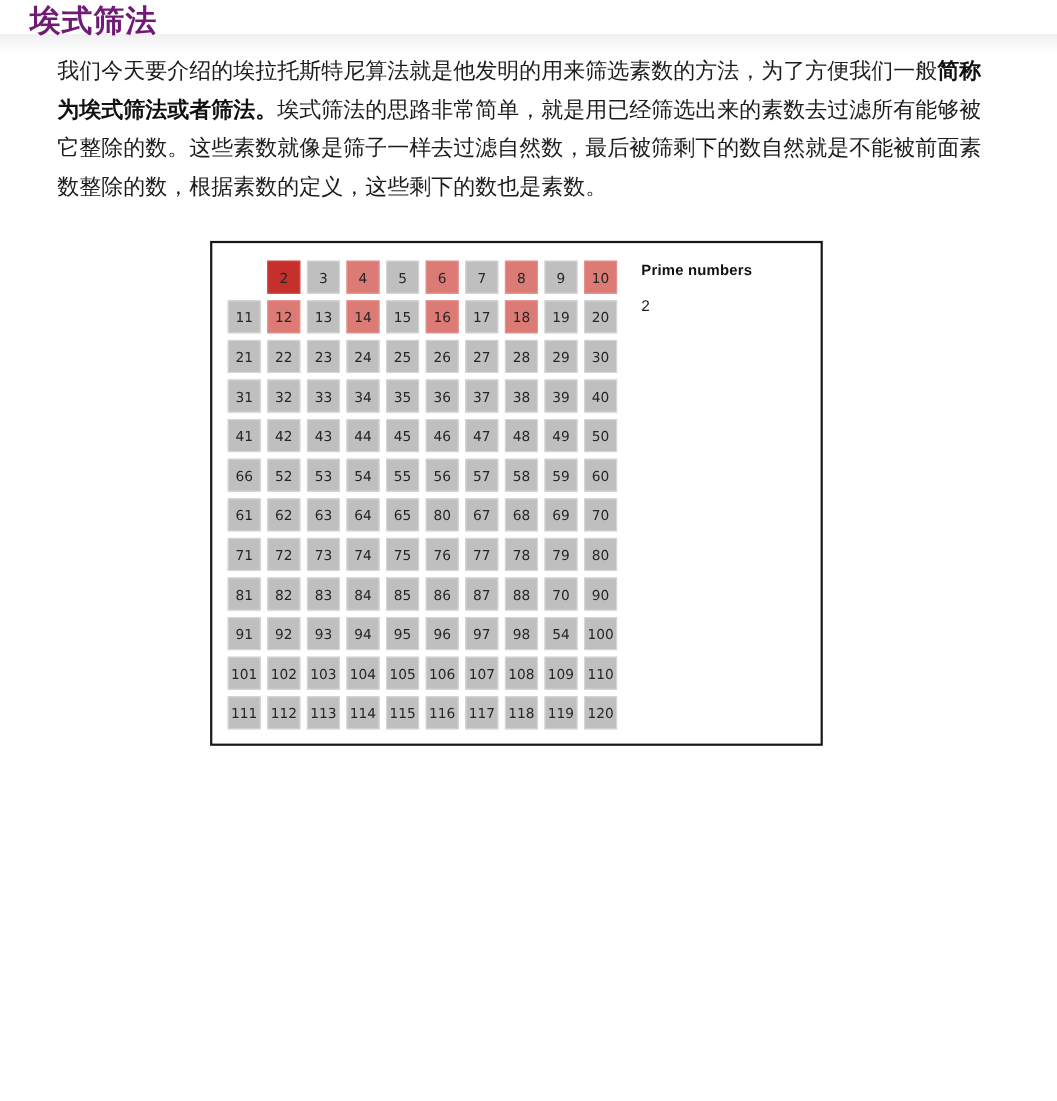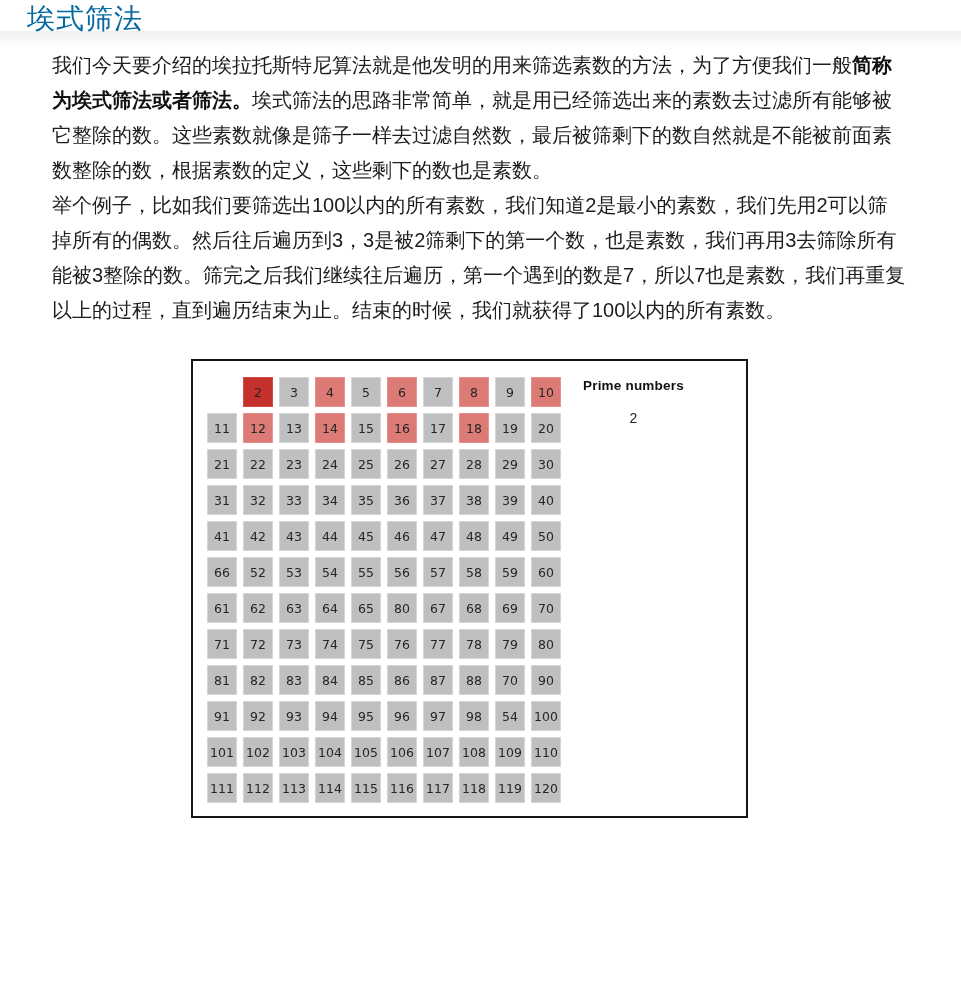--- a/index.html
+++ b/index.html
@@ -12,22 +12,22 @@
     height: 1001px;
     overflow: hidden;
     font-family: "Liberation Sans", "DejaVu Sans", sans-serif;
   }
   
   .page-title {
     margin: 0;
     padding: 6px 0 0 27px;
     font-size: 28px;
     line-height: 25px;
-    font-weight: 400;
-    color: #0369a1;
+    font-weight: 700;
+    color: #701a75;
     letter-spacing: 1px;
   }
   .header-band {
     height: 17px;
     background: linear-gradient(to bottom, #f0f0f0, #ffffff);
   }
   
   .content {
     padding: 0 54px 0 52px;
     font-size: 20px;
@@ -77,21 +77,20 @@
   }
   .cell.prime {
     background: var(--prime-fill, #c5302c);
     border-color: #d14a46;
   }
   .cell.empty { visibility: hidden; }
   .legend {
     position: absolute;
     left: 390px;
     top: 16px;
-    text-align: center;
   }
   .legend-title {
     font-weight: 700;
     font-size: 13.5px;
     line-height: 18px;
     color: #111111;
     letter-spacing: 0.2px;
   }
   .legend-item {
     margin-top: 15px;
@@ -106,21 +105,20 @@
 <div class="page">
 
   <h1 class="page-title">埃式筛法</h1>
 
   <div class="header-band"></div>
 
   <div class="content">
 
     <p class="p-intro"><span>我们今天要介绍的埃拉托斯特尼算法就是他发明的用来筛选素数的方法，为了方便我们一般</span><strong>简称为埃式筛法或者筛法。</strong><span>埃式筛法的思路非常简单，就是用已经筛选出来的素数去过滤所有能够被它整除的数。这些素数就像是筛子一样去过滤自然数，最后被筛剩下的数自然就是不能被前面素数整除的数，根据素数的定义，这些剩下的数也是素数。</span></p>
 
-    <p class="p-example">举个例子，比如我们要筛选出100以内的所有素数，我们知道2是最小的素数，我们先用2可以筛掉所有的偶数。然后往后遍历到3，3是被2筛剩下的第一个数，也是素数，我们再用3去筛除所有能被3整除的数。筛完之后我们继续往后遍历，第一个遇到的数是7，所以7也是素数，我们再重复以上的过程，直到遍历结束为止。结束的时候，我们就获得了100以内的所有素数。</p>
 
 
   </div>
 
   <figure class="sieve-figure">
 
     <div class="number-grid" id="sieve-grid">
         <div class="cell empty"></div>
         <div class="cell prime">2</div>
         <div class="cell">3</div>

